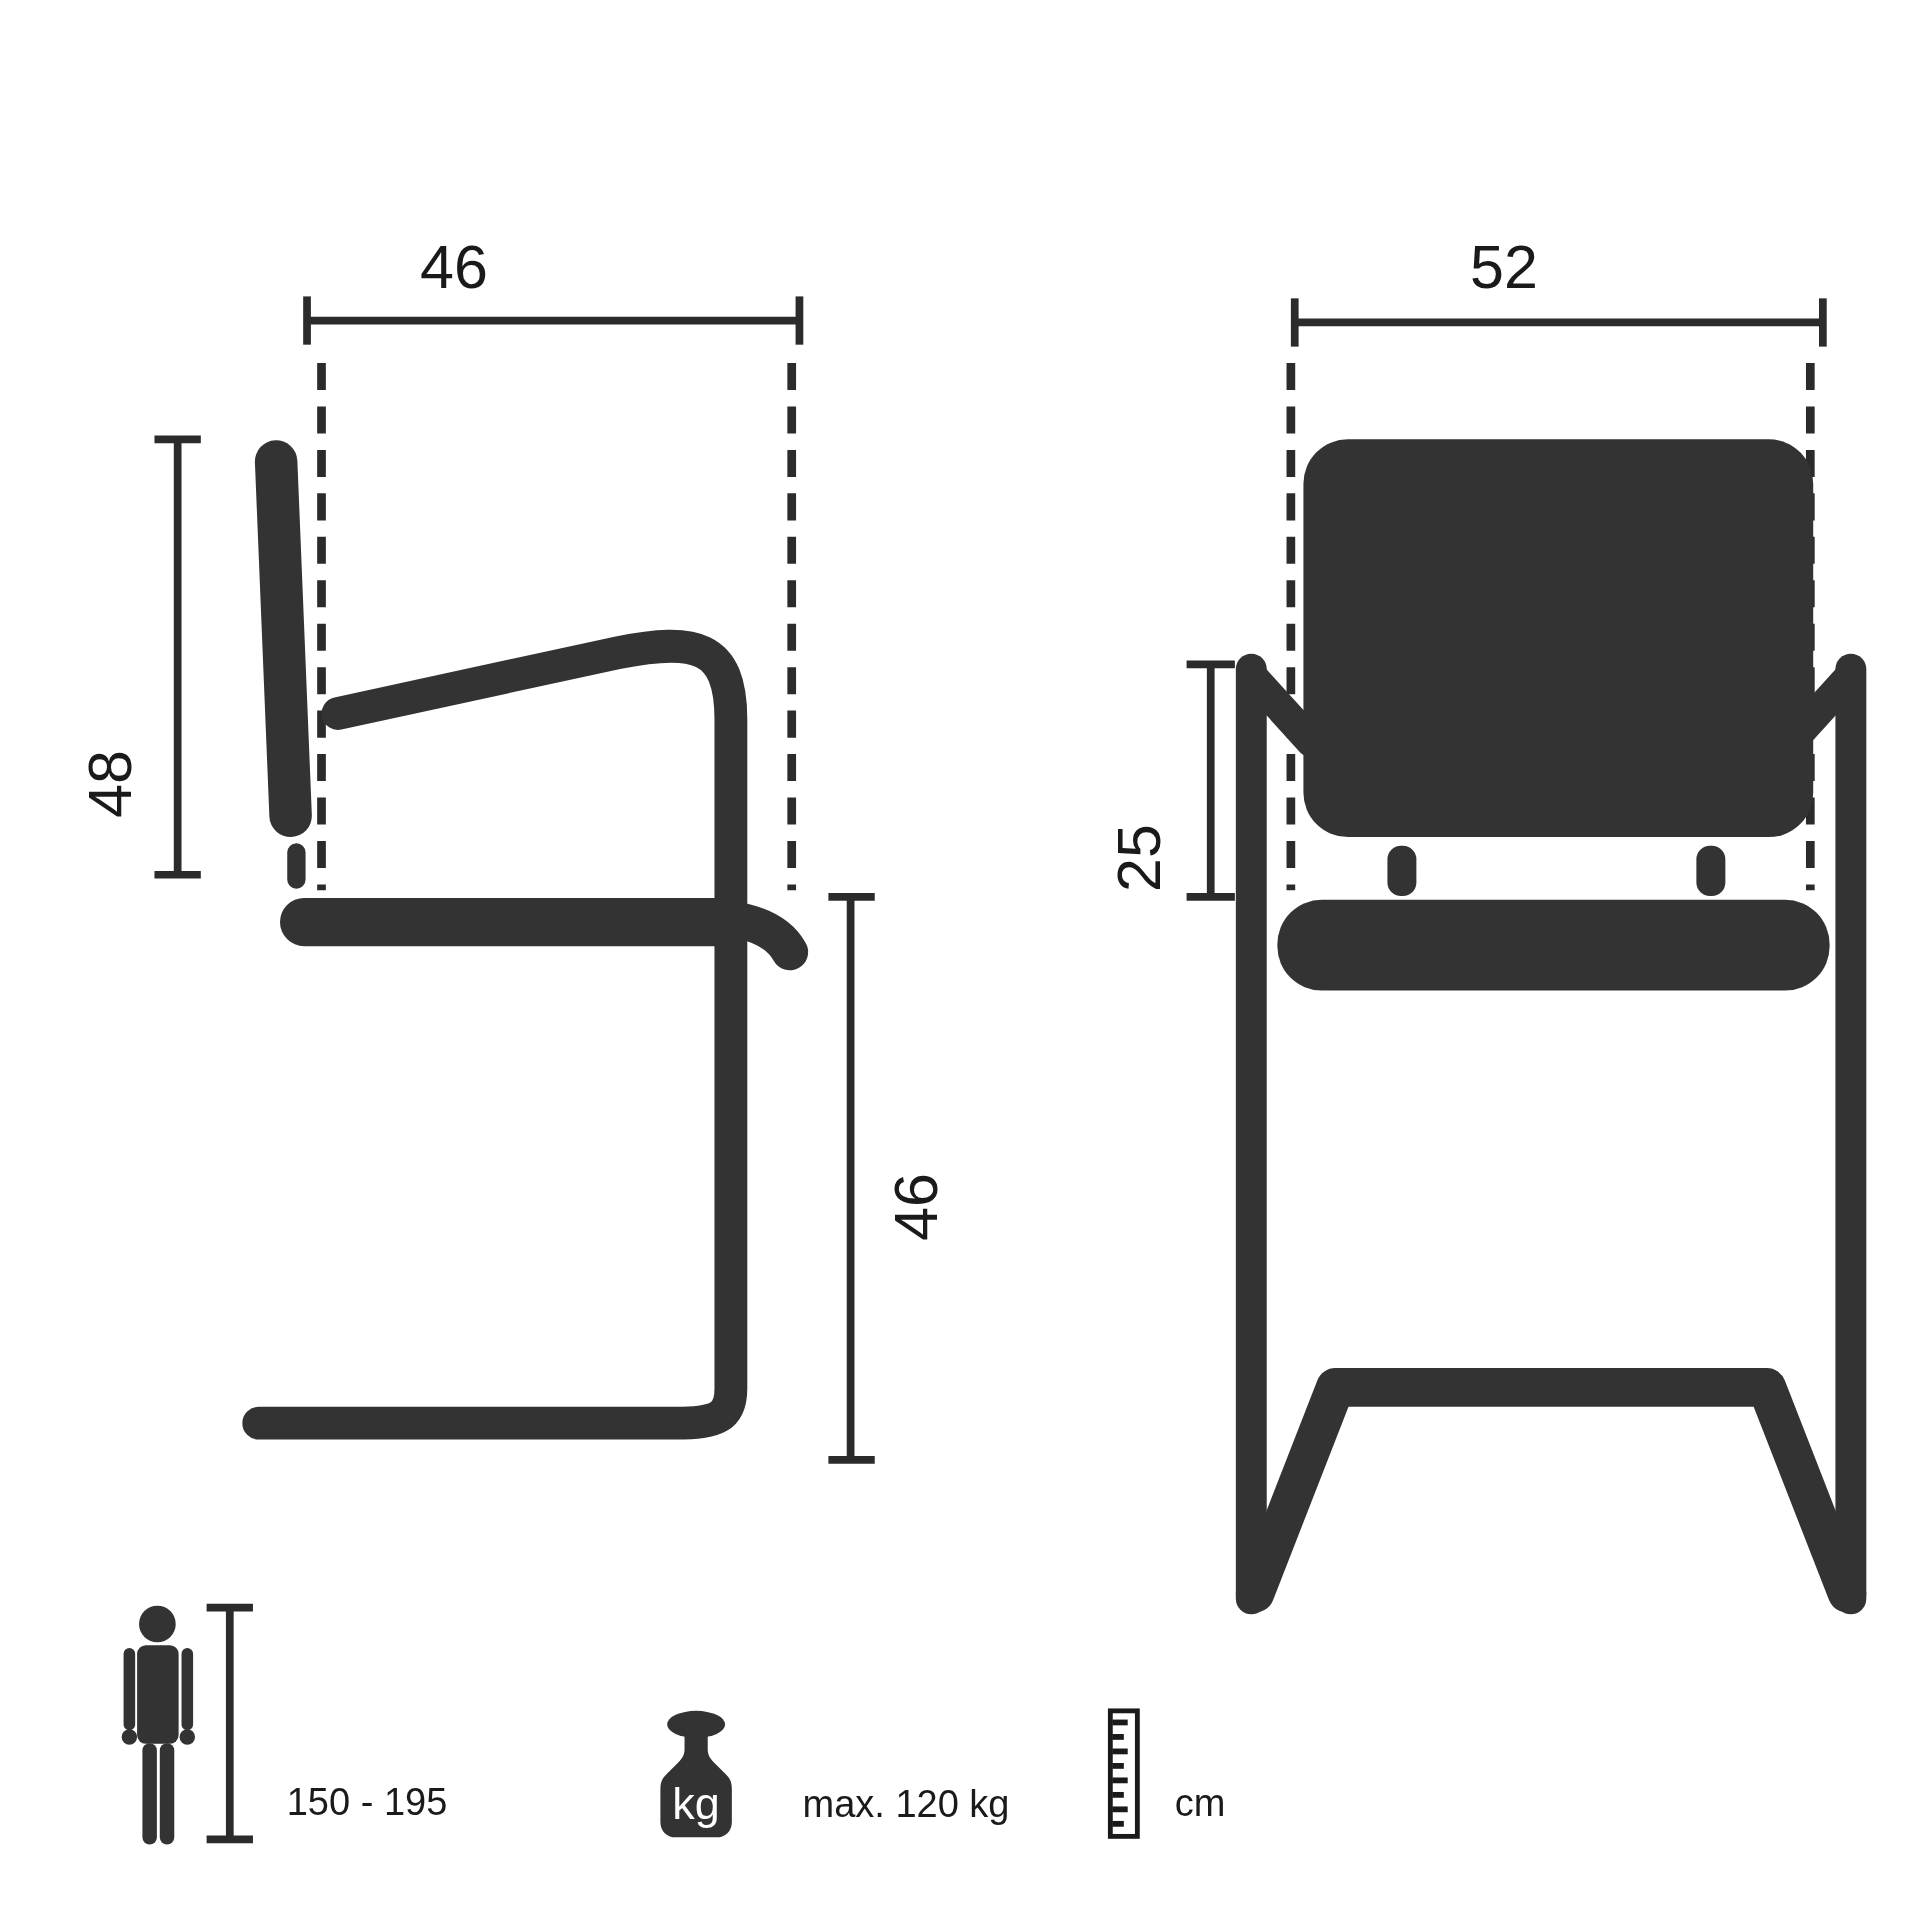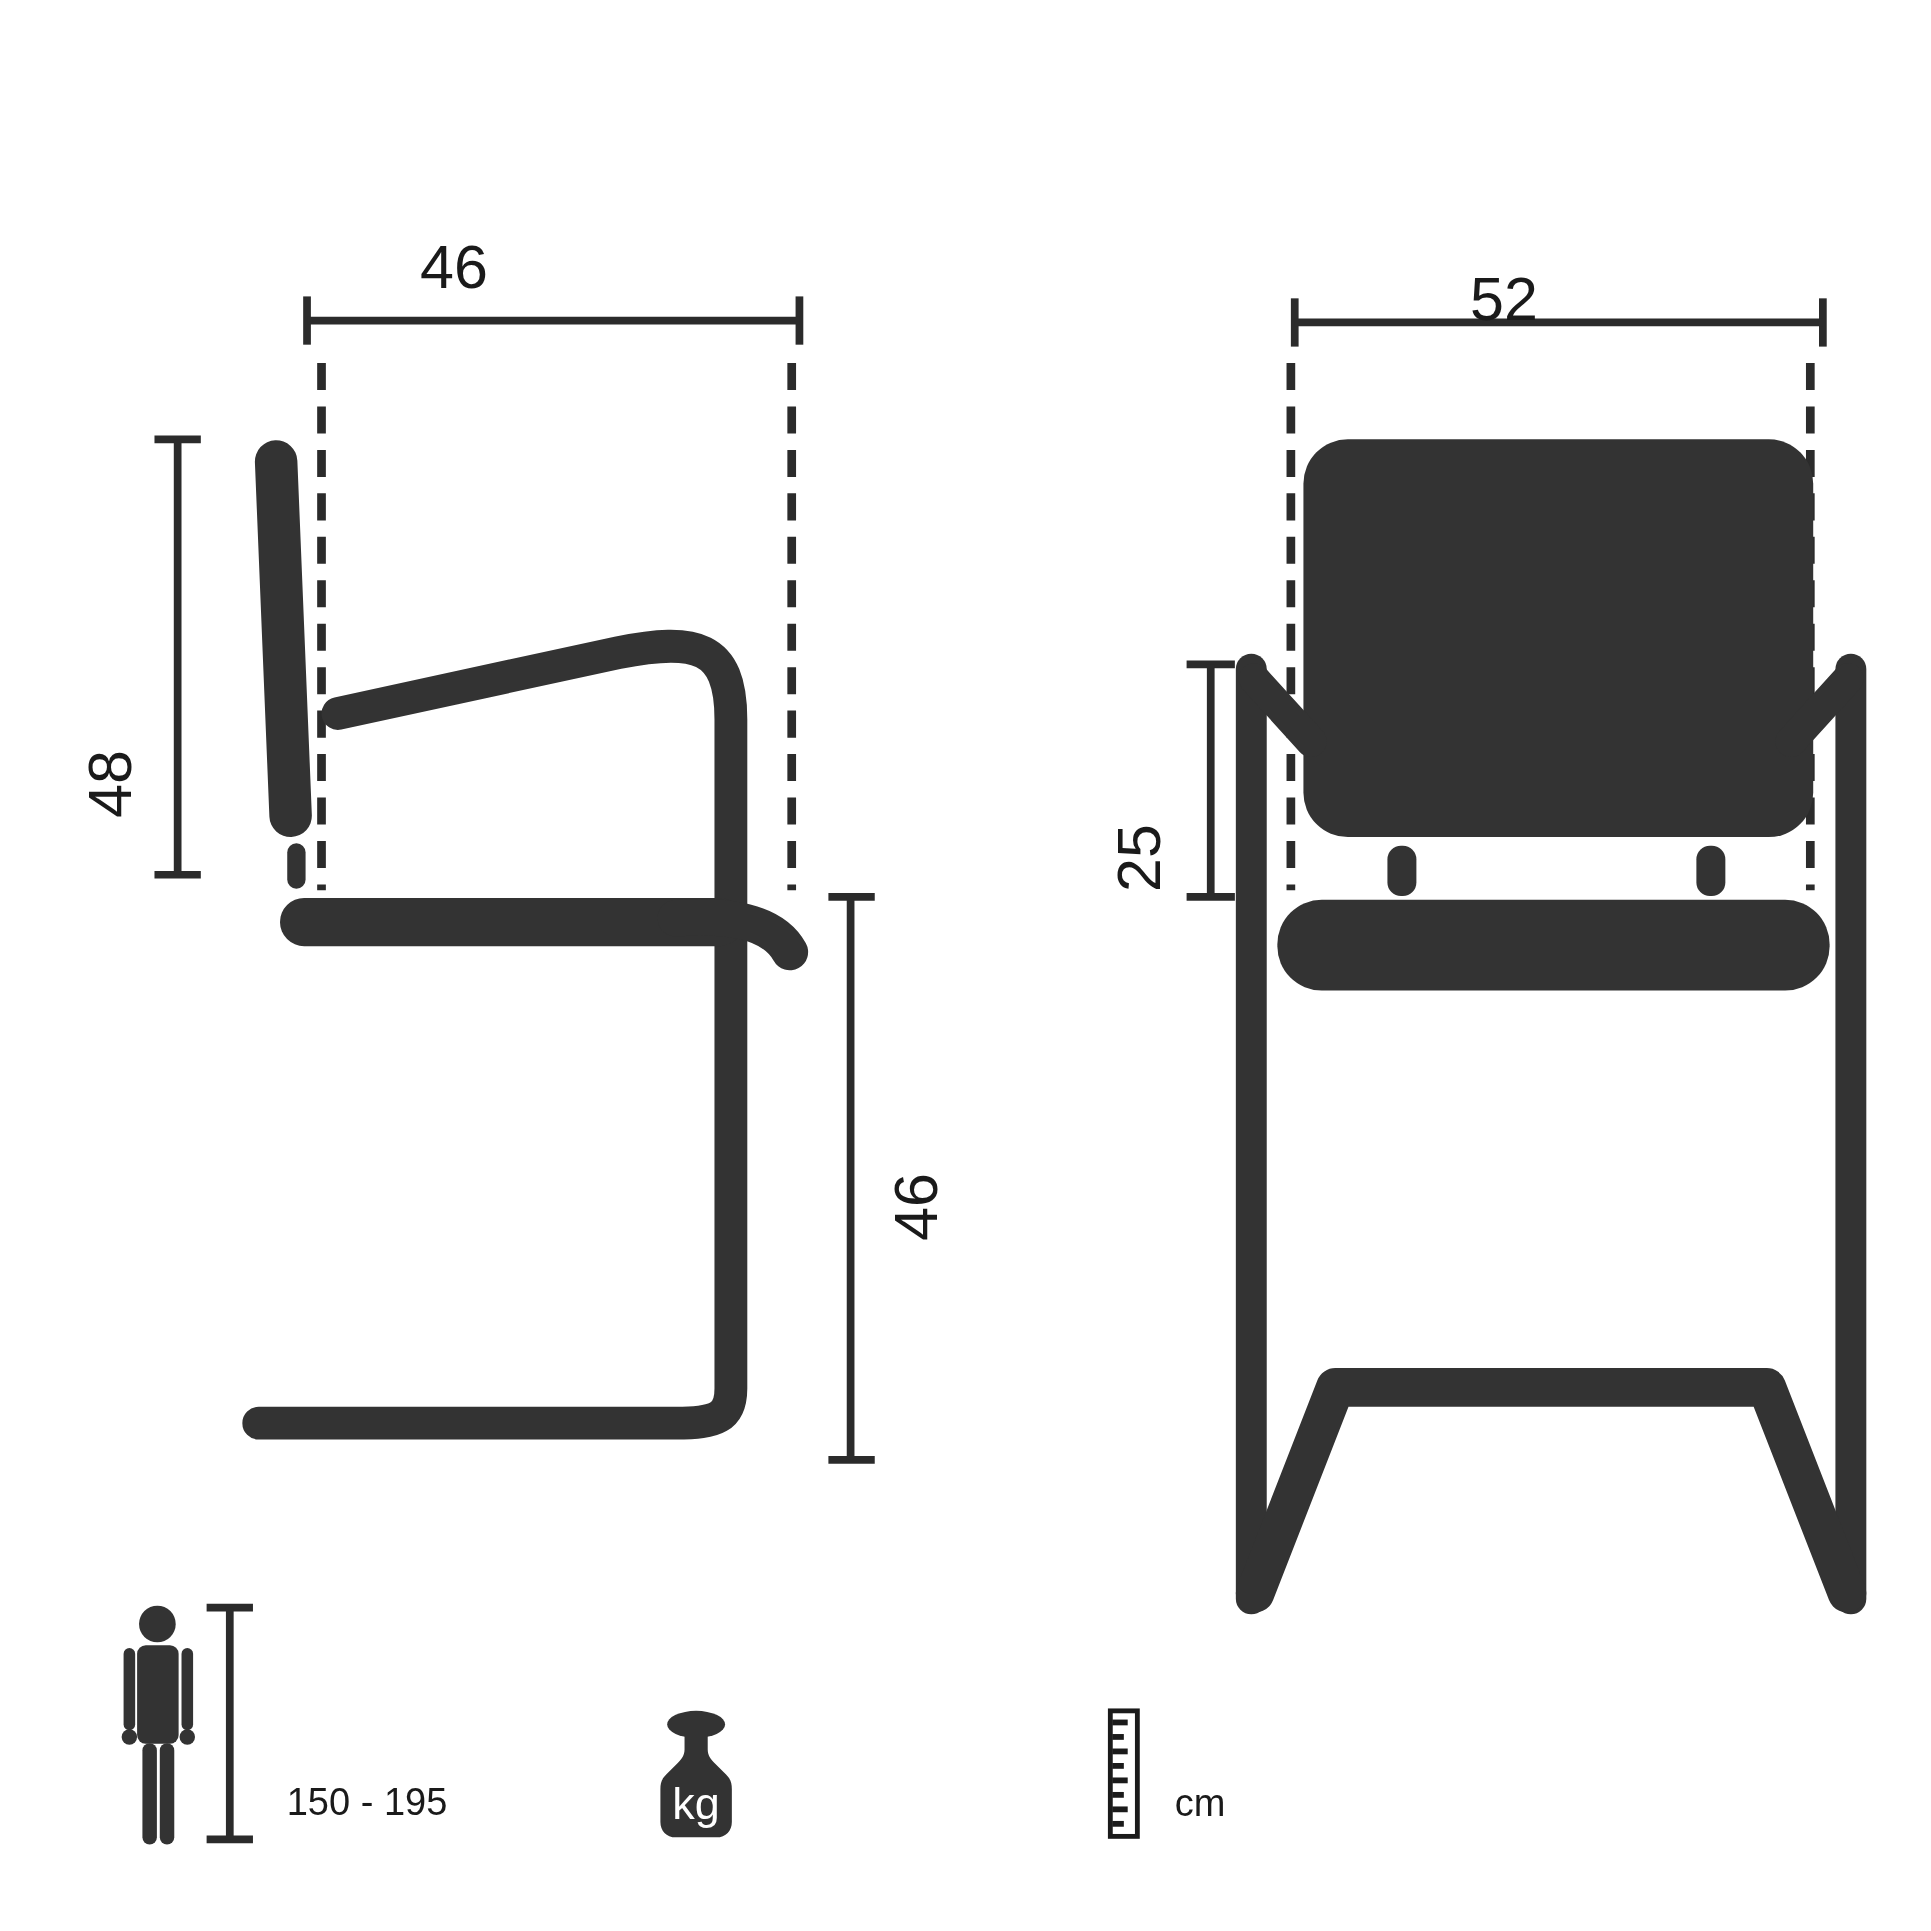--- a/index.html
+++ b/index.html
@@ -150,25 +150,26 @@
       </g>
     </g>
   </svg>
 
   <div class="lbl" style="left:454px;top:267px;">46</div>
 
   <div class="lbl vert" style="left:110px;top:784px;">48</div>
 
   <div class="lbl vert" style="left:916px;top:1207px;">46</div>
 
-  <div class="lbl" style="left:1504px;top:267px;margin-top:32px;">52</div>
+  <div class="lbl" style="left:1504px;top:267px;">52</div>
 
   <div class="lbl vert" style="left:1139px;top:858px;">25</div>
 
   <div class="lbl small" style="left:367px;top:1802px;">150 - 195</div>
 
   <div class="lbl kg-white" style="left:696px;top:1803px;text-align:right;">kg</div>
 
+  <div class="lbl small" style="left:906px;top:1804px;">max. 120 kg</div>
 
   <div class="lbl small" style="left:1200px;top:1803px;">cm</div>
 
 </div>
 
 
 </body></html>

